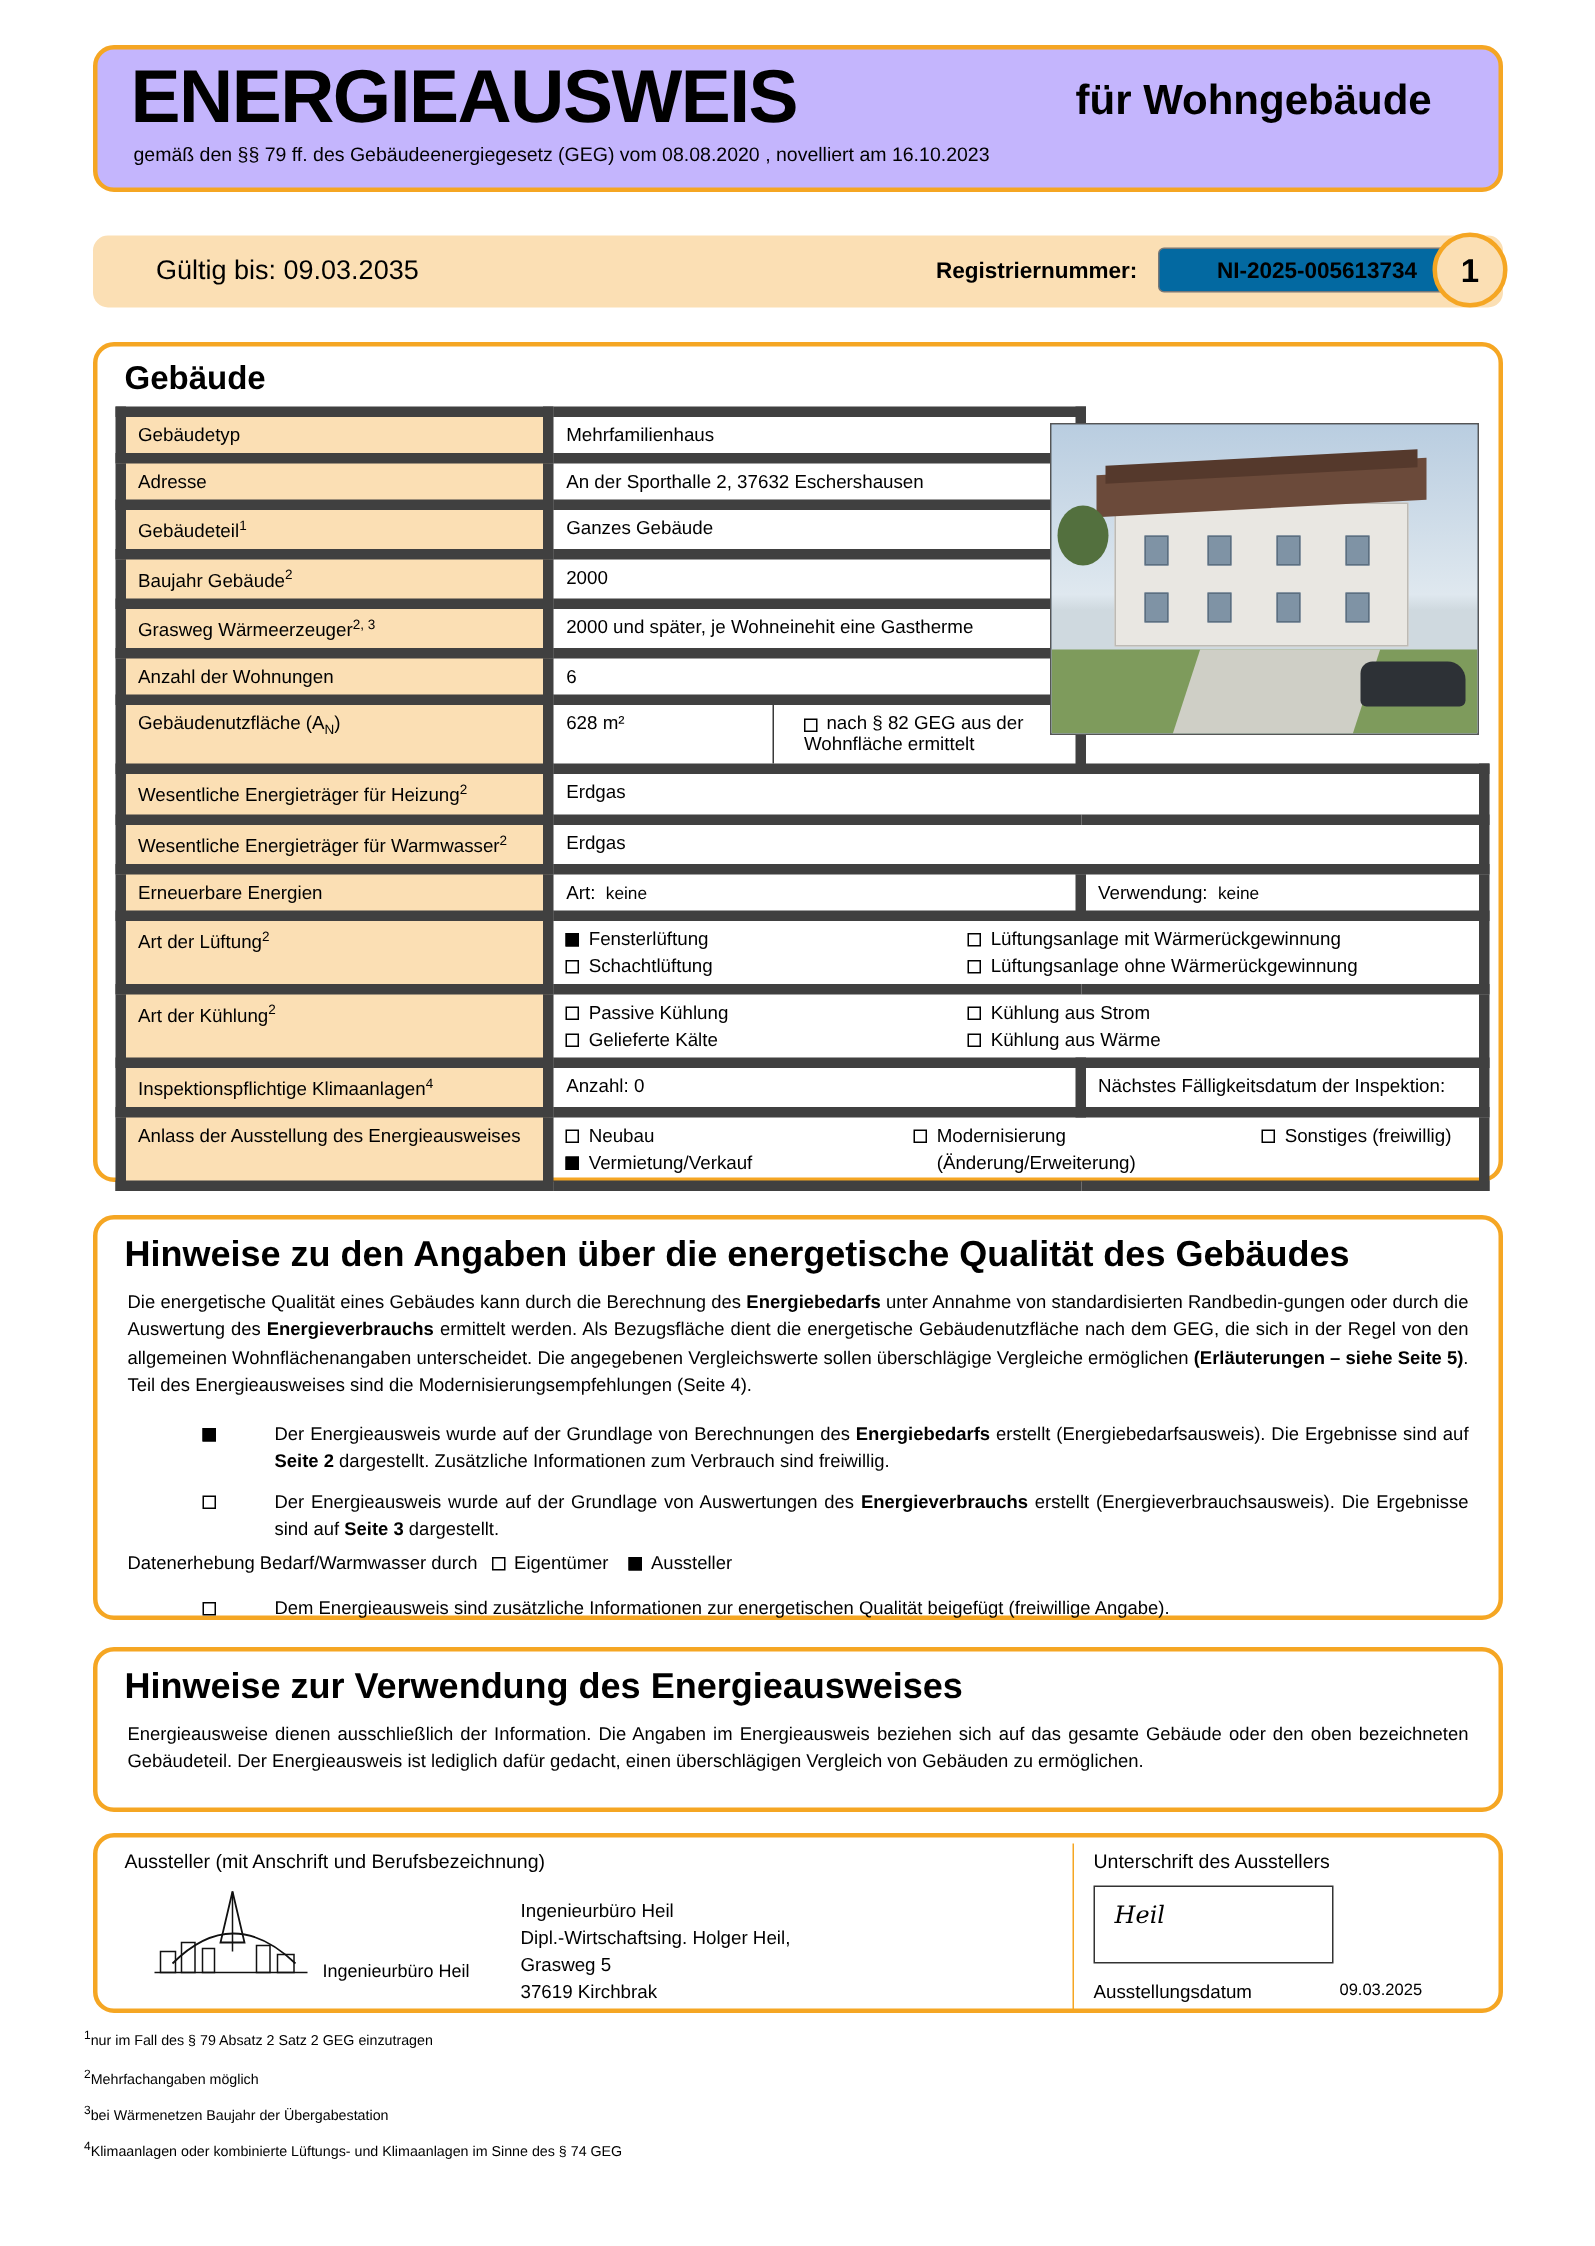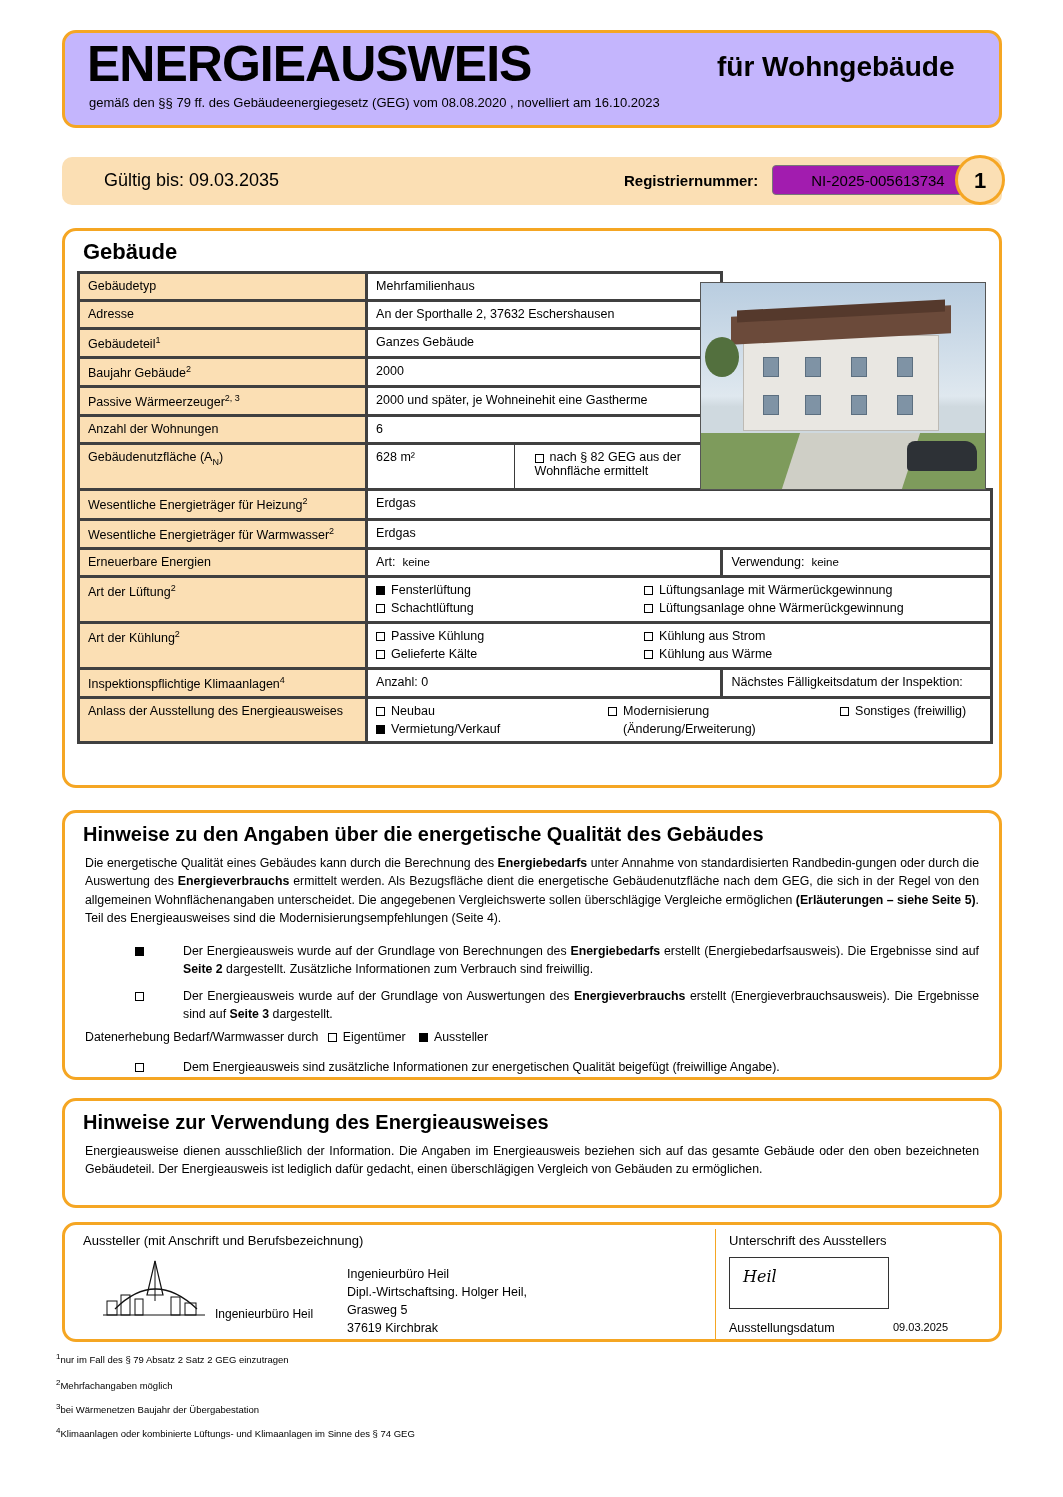--- a/index.html
+++ b/index.html
@@ -39,43 +39,43 @@
     background:#fbdfb4; border-radius:10px;
   }
   .valid-text {
     position:absolute; left:42px; top:13px; font-size:18px;
   }
   .reg-label {
     position:absolute; left:562px; top:15px; font-size:15px; font-weight:bold;
   }
   .reg-value {
     position:absolute; left:710px; top:8px; width:212px; height:30px;
-    background:#a21caf; border:1px solid #777; border-radius:4px;
-    font-size:15px; font-weight:normal; text-align:center; line-height:30px;
+    background:#0369a1; border:1px solid #777; border-radius:4px;
+    font-size:15px; font-weight:bold; text-align:center; line-height:30px;
   }
   .page-num {
     position:absolute; left:955px; top:155px; width:50px; height:50px;
     border:3px solid #f5a623; border-radius:50%;
     background:#fbdfb4;
     font-size:22px; font-weight:bold; text-align:center; line-height:46px;
   }
 
   
   .sect {
     position:absolute; border:3px solid #f5a623; border-radius:14px;
     background:#fff;
   }
   .sect-title {
     font-size:22px; font-weight:bold; padding:8px 0 6px 18px;
   }
   .gebaeude { left:62px; top:228px; width:940px; height:560px; }
 
   table.grid { border-collapse:collapse; width:916px; margin-left:12px; font-size:12.5px; }
   table.grid td {
-    border:3px solid #404040; padding:5px 8px; vertical-align:top;
+    border:7px solid #404040; padding:5px 8px; vertical-align:top;
     height:28px;
   }
   td.lbl { width:290px; background:#fbdfb4; }
   .sup { font-size:9px; vertical-align:super; }
   .sub { font-size:9px; vertical-align:sub; }
 
   .cb { display:inline-block; width:9px; height:9px; border:1px solid #000; margin-right:6px; vertical-align:middle; background:#fff; }
   .cb.on { background:#000; }
 
   .photo {
@@ -89,21 +89,21 @@
   .ph-roof2 { position:absolute; left:36px; top:22px; width:208px; height:12px; background:#55392c; transform:skewY(-3deg); }
   .ph-win { position:absolute; width:16px; height:20px; background:#7f93a5; border:1px solid #5c6f80; }
   .ph-grass { position:absolute; left:0; bottom:0; width:100%; height:56px; background:#7e9b5c; }
   .ph-path { position:absolute; left:90px; bottom:0; width:120px; height:56px; background:#cfcfc6; transform:skewX(-18deg); }
   .ph-car { position:absolute; right:8px; bottom:18px; width:70px; height:30px; background:#2d3136; border-radius:8px 12px 4px 4px; }
   .ph-tree { position:absolute; left:4px; top:54px; width:34px; height:40px; background:#53703e; border-radius:50%; }
 
   
   .hin1 { left:62px; top:810px; width:940px; height:270px; }
   .hin2 { left:62px; top:1098px; width:940px; height:110px; }
-  .sect-h { font-size:20px; font-weight:bold; padding:10px 3px 4px 18px; }
+  .sect-h { font-size:24px; font-weight:bold; padding:10px 3px 4px 18px; }
   .para { font-size:12.3px; text-align:justify; line-height:1.5; padding:4px 20px 0 20px; }
   .bullets { font-size:12.3px; line-height:1.5; padding:6px 20px 0 20px;margin-left:40px; }
   .brow { display:flex; gap:0; margin-top:8px; }
   .bbox { width:58px; flex:0 0 58px; padding-left:10px; }
   .btext { flex:1; text-align:justify; }
   .dataline { font-size:12.3px; padding:6px 20px 0 20px; }
 
   
   .aus {
     position:absolute; left:62px; top:1222px; width:940px; height:120px;
@@ -184,21 +184,21 @@
         <td>Ganzes Gebäude</td>
       </tr>
       <tr>
         <td class="lbl">
           <span>Baujahr Gebäude</span><span class="sup">2</span>
         </td>
         <td>2000</td>
       </tr>
       <tr>
         <td class="lbl">
-          <span>Passive Wärmeerzeuger</span><span class="sup">2, 3</span>
+          <span>Grasweg Wärmeerzeuger</span><span class="sup">2, 3</span>
         </td>
         <td>2000 und später, je Wohneinehit eine Gastherme</td>
       </tr>
       <tr>
         <td class="lbl">Anzahl der Wohnungen</td>
         <td>6</td>
       </tr>
       <tr>
         <td class="lbl" style="height:46px;">
           <span>Gebäudenutzfläche (A</span><span class="sub">N</span><span>)</span>

